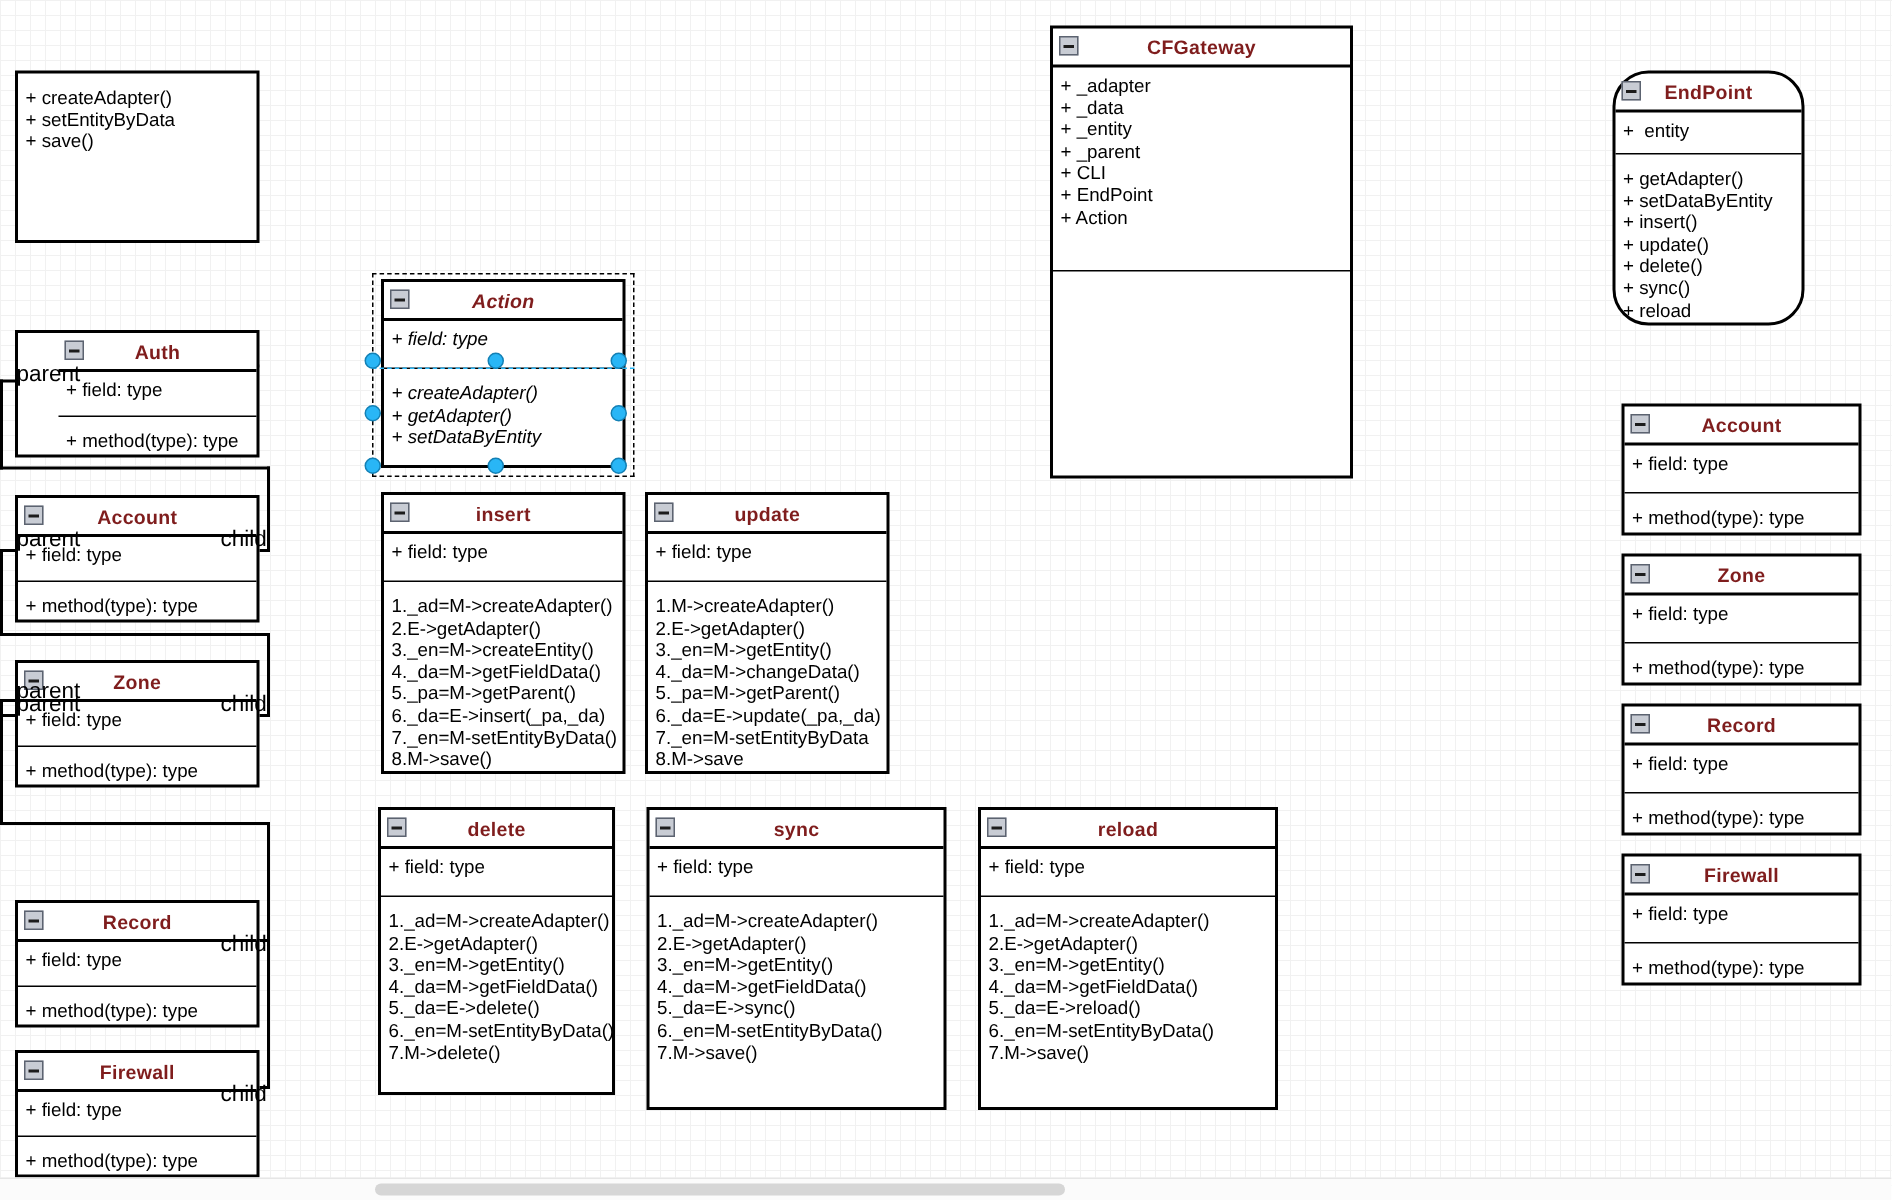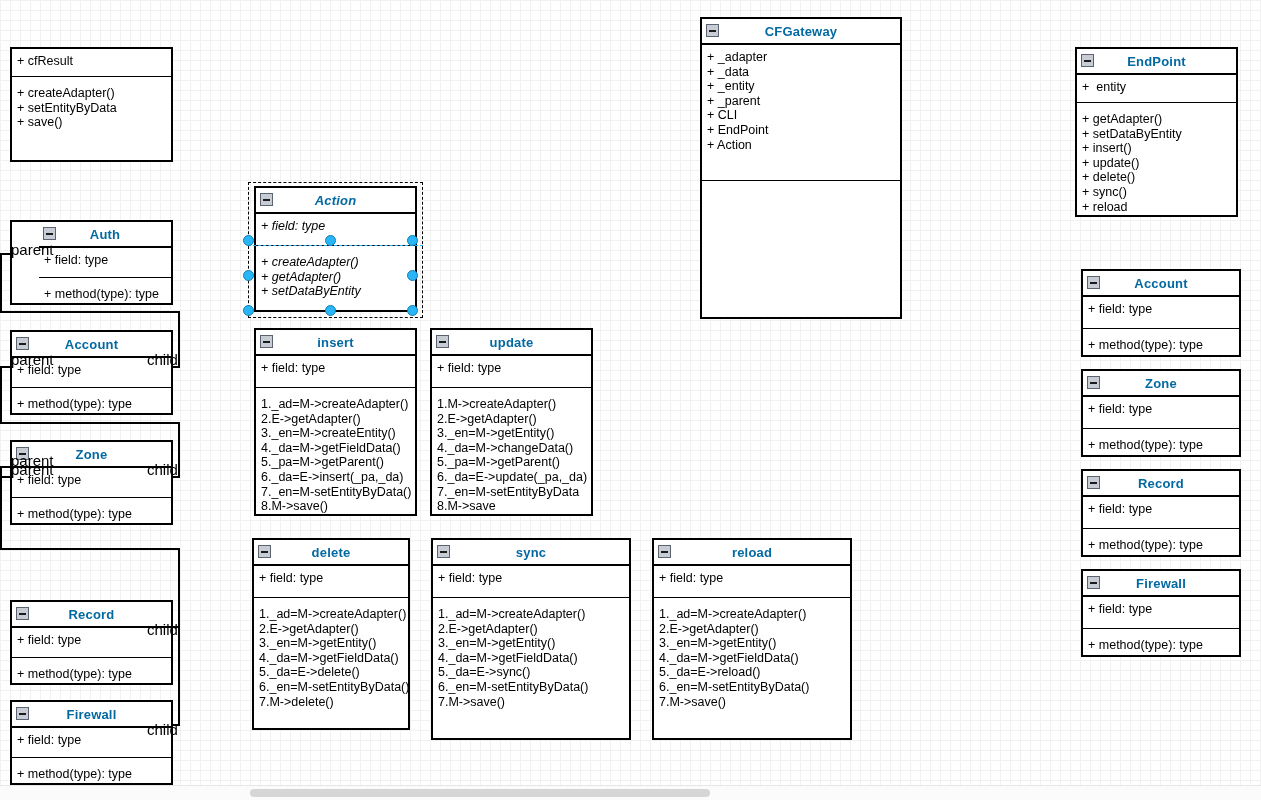--- a/index.html
+++ b/index.html
@@ -47,21 +47,21 @@
     height: 26px;
     border-bottom: 2px solid #000000;
     display: flex;
     align-items: center;
     justify-content: center;
     box-sizing: border-box;
   }
   .uml-title {
     font-size: 13px;
     font-weight: bold;
-    color: #0369a1;
+    color: #7f1d1d;
     letter-spacing: 0.2px;
     line-height: 1;
   }
   .collapse-icon {
     position: absolute;
     left: 4px;
     top: 5px;
     width: 13px;
     height: 13px;
     background: #c8ccd4;
@@ -181,23 +181,20 @@
     <div class="conn conn-h" style="left: 0px; top: 466px; width: 36px;"></div>
     <div class="conn conn-h" style="left: 0px; top: 476px; width: 36px;"></div>
     <div class="conn conn-v" style="left: 0px; top: 466px; height: 12px;"></div>
     <div class="conn conn-v" style="left: 0px; top: 476px; height: 74px;"></div>
     <div class="conn conn-h" style="left: 0px; top: 548px; width: 180px;"></div>
     <div class="conn conn-v" style="left: 178px; top: 548px; height: 80px;"></div>
     <div class="conn conn-h" style="left: 135px; top: 626px; width: 45px;"></div>
     <div class="conn conn-v" style="left: 178px; top: 626px; height: 100px;"></div>
     <div class="conn conn-h" style="left: 135px; top: 724px; width: 45px;"></div>
     <div class="uml" style="left: 10px; top: 47px; width: 163px; height: 115px;">
-      <div class="uml-attrs" style="height: 28px;">
-        <div class="uml-line">+ cfResult</div>
-      </div>
       <div class="uml-ops ops-pad">
         <div class="uml-line">+ createAdapter()</div>
         <div class="uml-line">+ setEntityByData</div>
         <div class="uml-line">+ save()</div>
       </div>
     </div>
     <div class="uml" style="left: 700px; top: 17px; width: 202px; height: 302px;">
       <div class="uml-head">
         <span class="collapse-icon"></span>
         <span class="uml-title">CFGateway</span>
@@ -205,21 +202,21 @@
       <div class="uml-attrs" style="height: 136px;">
         <div class="uml-line">+ _adapter</div>
         <div class="uml-line">+ _data</div>
         <div class="uml-line">+ _entity</div>
         <div class="uml-line">+ _parent</div>
         <div class="uml-line">+ CLI</div>
         <div class="uml-line">+ EndPoint</div>
         <div class="uml-line">+ Action</div>
       </div>
     </div>
-    <div class="uml" style="left: 1075px; top: 47px; width: 163px; height: 170px;">
+    <div class="uml" style="left: 1075px; top: 47px; width: 128px; height: 170px; border-radius: 24px;">
       <div class="uml-head">
         <span class="collapse-icon"></span>
         <span class="uml-title">EndPoint</span>
       </div>
       <div class="uml-attrs" style="height: 28px;">
         <div class="uml-line">+  entity</div>
       </div>
       <div class="uml-ops ops-pad">
         <div class="uml-line">+ getAdapter()</div>
         <div class="uml-line">+ setDataByEntity</div>

